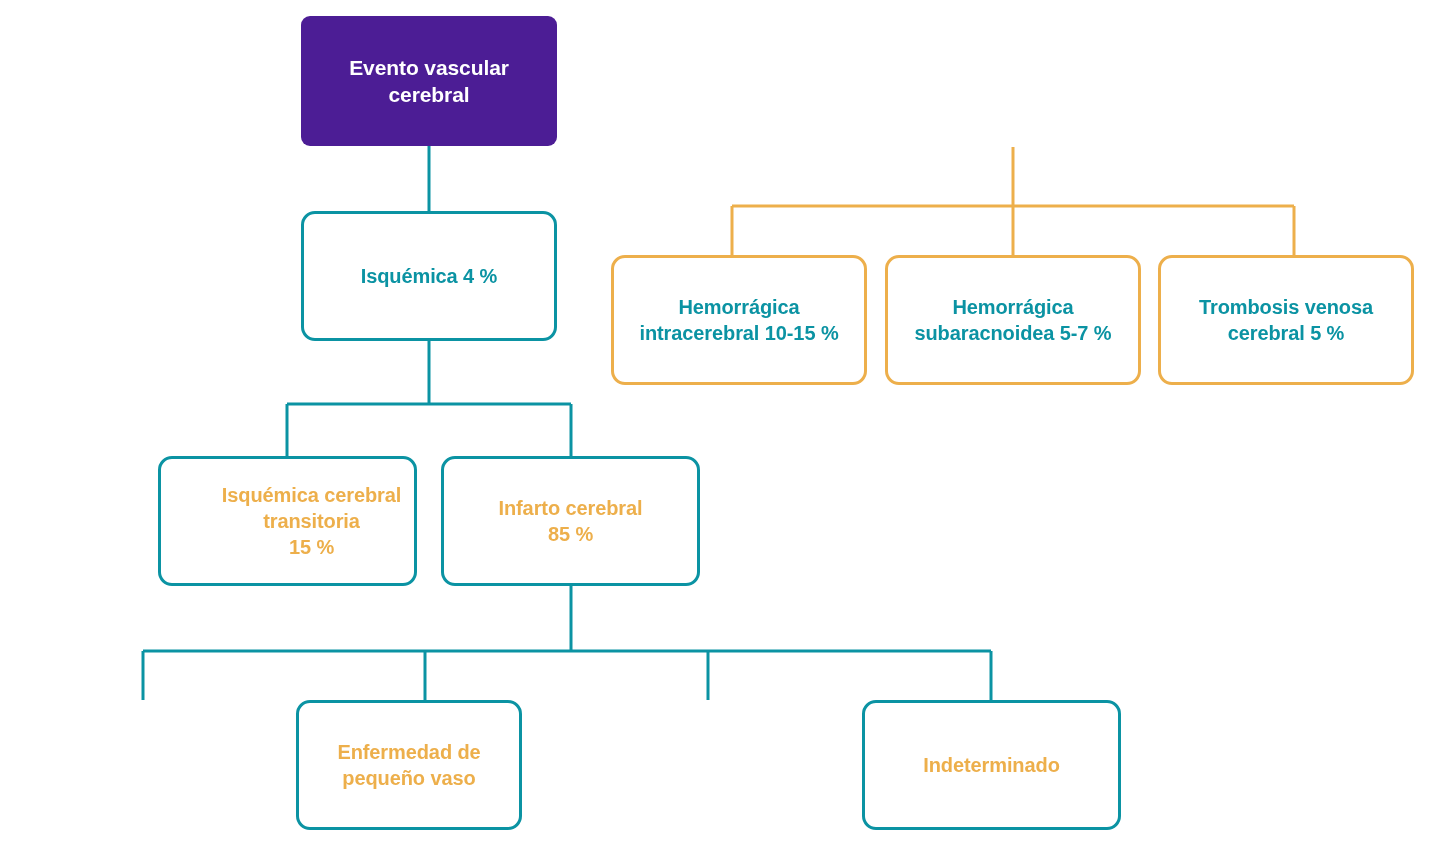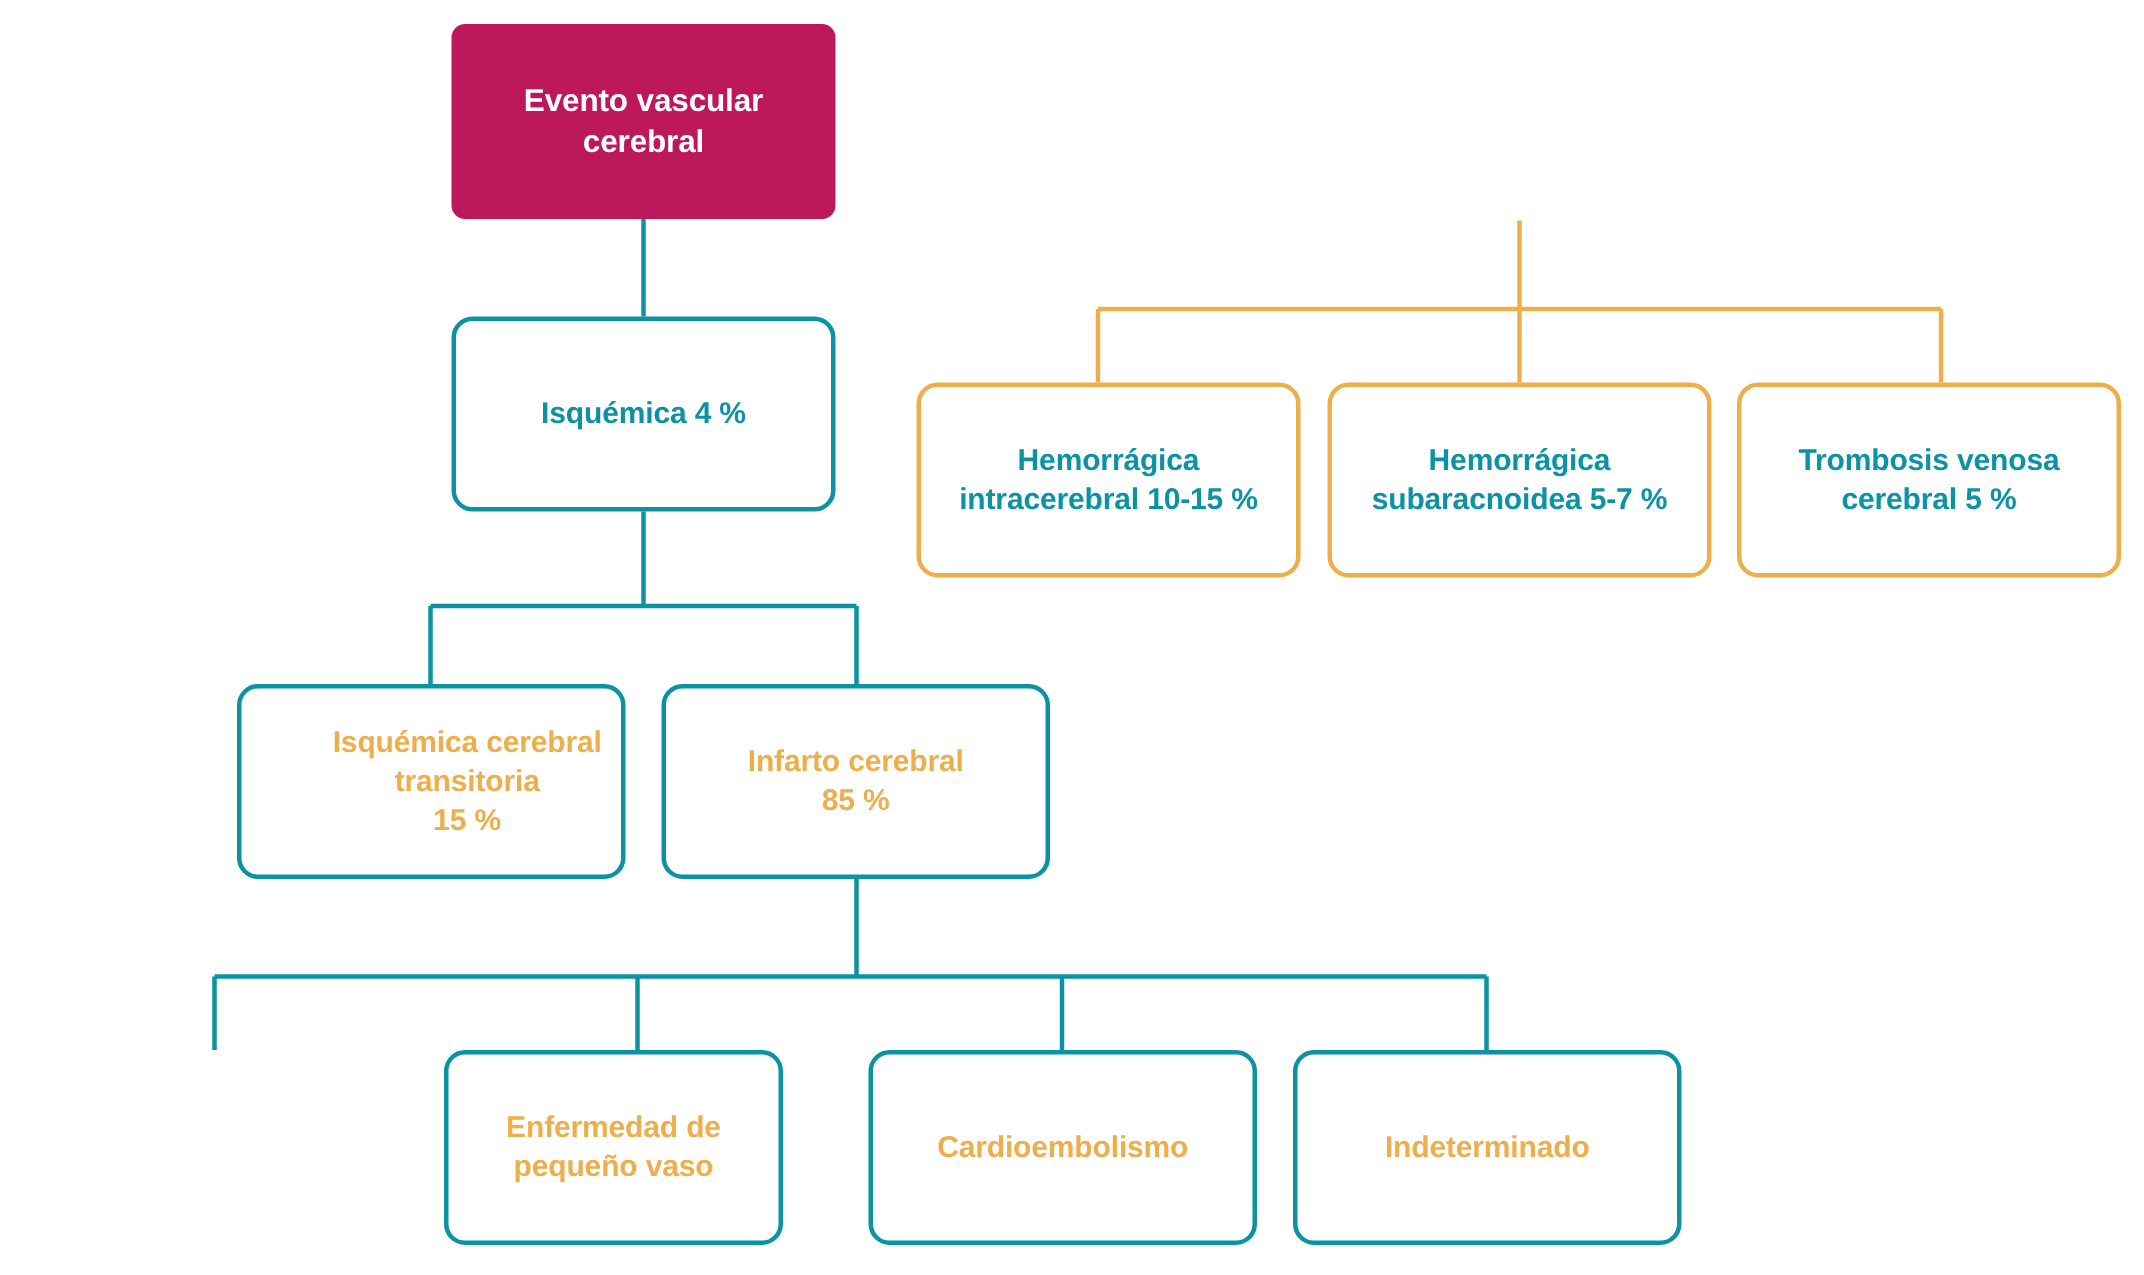--- a/index.html
+++ b/index.html
@@ -35,21 +35,21 @@
     letter-spacing: -0.1px;
     z-index: 2;
   }
   .node .txt {
     display: block;
     white-space: pre-line;
     padding: 0 8px;
   }
   
   .fill-teal {
-    background: #be185d;
+    background: #4c1d95;
     color: #ffffff;
     border-radius: 9px;
     font-size: 21px;
   }
   
   .fill-orange {
     background: #EDAF4B;
     color: #0B93A3;
     border-radius: 9px;
     font-size: 21px;
@@ -146,21 +146,18 @@
     <span class="txt">Infarto cerebral
 85 %</span>
   </div>
 
 
   <div class="node out-teal-orange" style="left:296px; top:700px; width:226px; height:130px;">
     <span class="txt">Enfermedad de
 pequeño vaso</span>
   </div>
 
-  <div class="node out-teal-orange" style="left:579px; top:700px; width:259px; height:130px;">
-    <span class="txt">Cardioembolismo</span>
-  </div>
 
   <div class="node out-teal-orange" style="left:862px; top:700px; width:259px; height:130px;">
     <span class="txt">Indeterminado</span>
   </div>
 
 </div>
 
 </body></html>

